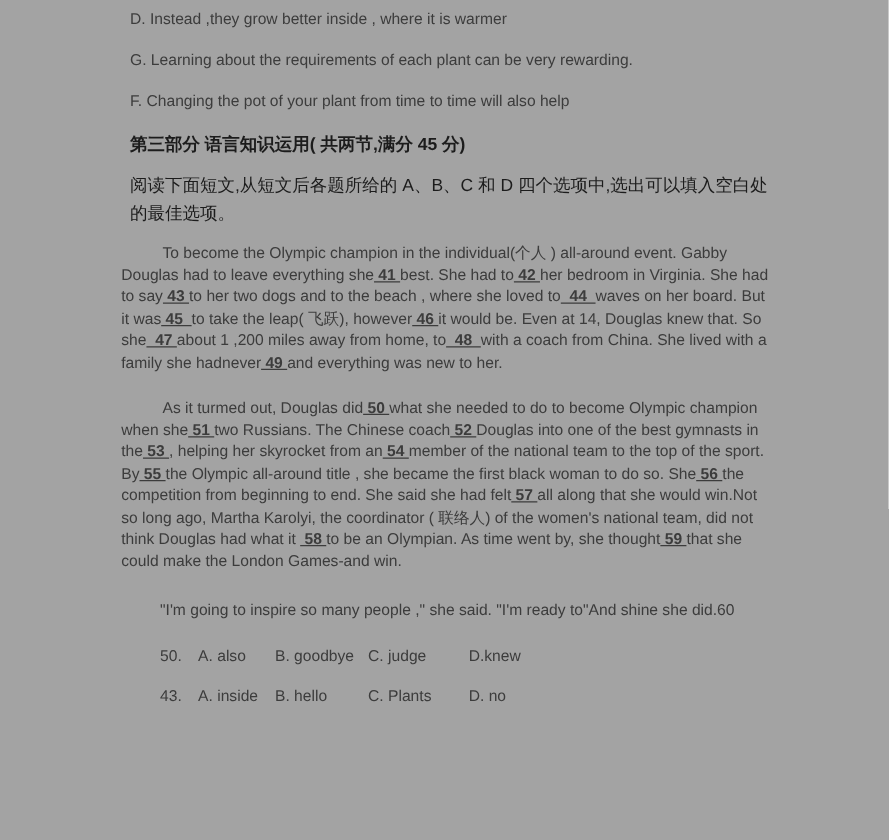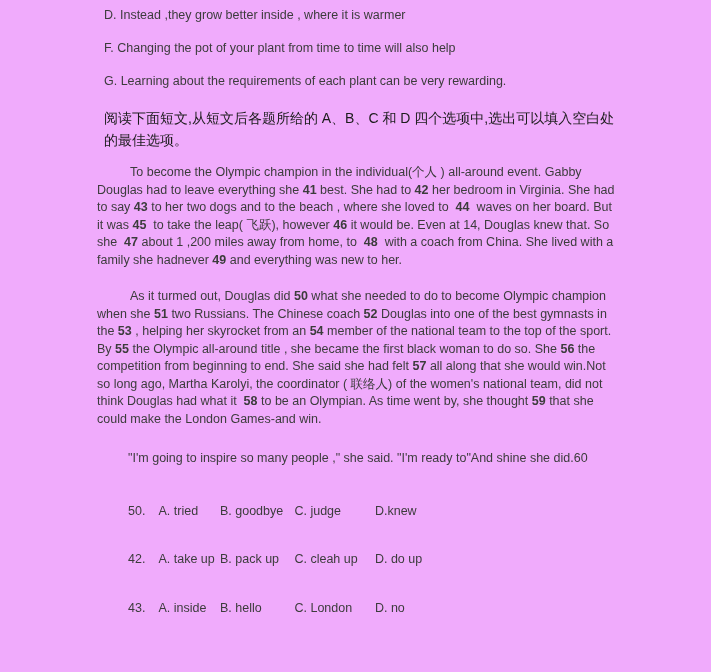--- a/index.html
+++ b/index.html
@@ -1,75 +1,69 @@
 <!DOCTYPE html>
 <html><head>
 <meta charset="utf-8">
 <style>
   html,body{margin:0;padding:0;background:#fff;}
   .page{
     position:relative;
     width:711px;height:672px;
-    background:#f0abfc;
+    background:#a3a3a3;
     overflow:hidden;
     font-family:"Liberation Sans","DejaVu Sans",sans-serif;
     font-size:12.5px;
     color:#3c3c3c;
   }
   .content{padding:8px 0 0 104px;width:520px;}
   .opt{line-height:15px;margin:0 0 18px 0;}
   .hd{font-size:14px;font-weight:bold;color:#1c1c1c;line-height:17px;margin:16px 0 0 0;}
   .inst{font-size:14px;font-weight:normal;color:#1c1c1c;line-height:22px;margin:13px 0 0 0;width:516px;}
   .para{width:524px;margin:13px 0 0 -7px;line-height:17.5px;text-indent:33px;}
   .para.second{margin-top:19px;}
   .quote{margin:22px 0 0 24px;line-height:17.5px;}
   .q-row{margin:15px 0 0 24px;line-height:17.5px;white-space:nowrap;}
   .q-row.first{margin-top:19px;}
   .q-num{display:inline-block;width:27px;}
   .q-opt-a{display:inline-block;min-width:58px;}
   .q-opt-b{display:inline-block;min-width:71px;}
-  .q-opt-c{display:inline-block;min-width:77px;margin-top:16px;}
-  .blank{font-weight:bold;white-space:pre;}
+  .q-opt-c{display:inline-block;min-width:77px;}
+  .blank{font-weight:bold;text-decoration:underline;white-space:pre;}
 </style>
 </head>
 <body>
 
 <div class="page">
   <div class="content">
 
     <div class="opt">D. Instead ,they grow better inside , where it is warmer</div>
+    <div class="opt">G. Learning about the requirements of each plant can be very rewarding.</div>
     <div class="opt">F. Changing the pot of your plant from time to time will also help</div>
-    <div class="opt">G. Learning about the requirements of each plant can be very rewarding.</div>
 
+    <div class="hd">第三部分 语言知识运用( 共两节,满分 45 分)</div>
 
     <div class="inst">阅读下面短文,从短文后各题所给的 A、B、C 和 D 四个选项中,选出可以填入空白处的最佳选项。</div>
 
     <div class="para">To become the Olympic champion in the individual(个人 ) all-around event. Gabby Douglas had to leave everything she<span class="blank"> 41 </span>best. She had to<span class="blank"> 42 </span>her bedroom in Virginia. She had to say<span class="blank"> 43 </span>to her two dogs and to the beach , where she loved to<span class="blank">  44  </span>waves on her board. But it was<span class="blank"> 45  </span>to take the leap( 飞跃), however<span class="blank"> 46 </span>it would be. Even at 14, Douglas knew that. So she<span class="blank">  47 </span>about 1 ,200 miles away from home, to<span class="blank">  48  </span>with a coach from China. She lived with a family she hadnever<span class="blank"> 49 </span>and everything was new to her.</div>
     <div class="para second">As it turmed out, Douglas did<span class="blank"> 50 </span>what she needed to do to become Olympic champion when she<span class="blank"> 51 </span>two Russians. The Chinese coach<span class="blank"> 52 </span>Douglas into one of the best gymnasts in the<span class="blank"> 53 </span>, helping her skyrocket from an<span class="blank"> 54 </span>member of the national team to the top of the sport. By<span class="blank"> 55 </span>the Olympic all-around title , she became the first black woman to do so. She<span class="blank"> 56 </span>the competition from beginning to end. She said she had felt<span class="blank"> 57 </span>all along that she would win.Not so long ago, Martha Karolyi, the coordinator ( 联络人) of the women's national team, did not think Douglas had what it <span class="blank"> 58 </span>to be an Olympian. As time went by, she thought<span class="blank"> 59 </span>that she could make the London Games-and win.</div>
 
     <div class="quote">"I'm going to inspire so many people ," she said. "I'm ready to"And shine she did.60</div>
 
     <div class="q-row first">
       <span class="q-num">50.</span>
-      <span class="q-opt-a">A. tried</span>
+      <span class="q-opt-a">A. also</span>
       <span class="q-opt-b">B. goodbye</span>
       <span class="q-opt-c">C. judge</span>
       <span class="q-opt-d">D.knew</span>
     </div>
 
-    <div class="q-row">
-      <span class="q-num">42.</span>
-      <span class="q-opt-a">A. take up</span>
-      <span class="q-opt-b">B. pack up</span>
-      <span class="q-opt-c">C. cleah up</span>
-      <span class="q-opt-d">D. do up</span>
-    </div>
 
     <div class="q-row">
       <span class="q-num">43.</span>
       <span class="q-opt-a">A. inside</span>
       <span class="q-opt-b">B. hello</span>
-      <span class="q-opt-c">C. London</span>
+      <span class="q-opt-c">C. Plants</span>
       <span class="q-opt-d">D. no</span>
     </div>
 
   </div>
 </div>
 
 </body></html>

